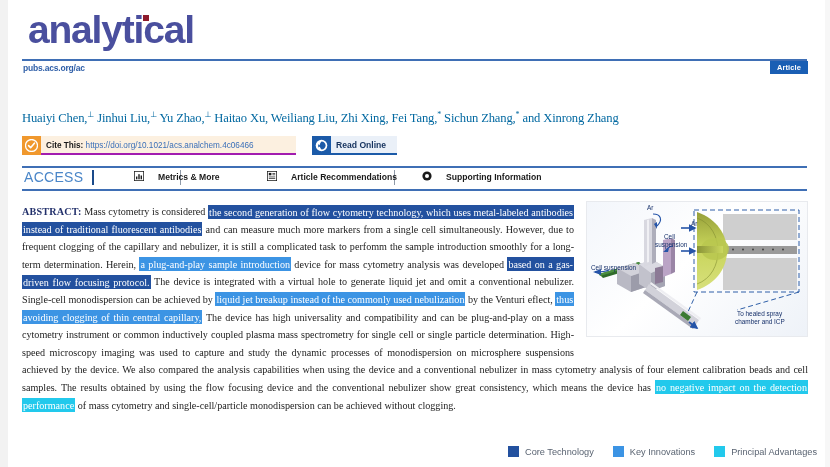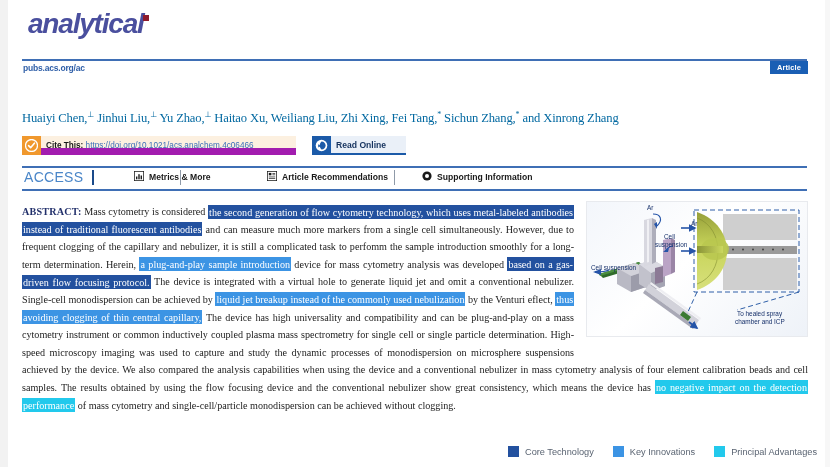--- a/index.html
+++ b/index.html
@@ -39,22 +39,21 @@
   .masthead {
     position: absolute;
     left: 28px; top: 6px;
     width: 200px; height: 46px;
   }
   .logo-word1 {
     position: absolute;
     left: 0; top: 2px;
     font-family: "Liberation Sans", sans-serif;
     font-weight: bold;
-    font-style: italic;
-    font-size: 28px;
+    font-size: 39px;
     letter-spacing: -1.2px;
     color: #4a4f9e;
   }
   .logo-dot {
     position: absolute;
     left: 115px; top: 9px;
     width: 6px; height: 6px;
     background: #8e1b2c;
   }
   .logo-word2 {
@@ -131,41 +130,41 @@
     width: 19px; height: 19px;
     background: #f0982d;
     display: flex; align-items: center; justify-content: center;
   }
   .cite-check svg { display:block; }
   .cite-box {
     position: absolute;
     left: 19px; top: 0;
     width: 255px; height: 19px;
     background: #fcf0e0;
-    border-bottom: 7px solid #a21caf;
+    border-bottom: 2px solid #a21caf;
     font-family: "Liberation Sans", sans-serif;
     font-size: 8.2px;
     line-height: 19px;
     padding-left: 5px;
     box-sizing: border-box;
     white-space: nowrap;
     color: #3a6fb8;
   }
   .cite-box b { color: #1a1a1a; }
   .read-icon {
     position: absolute;
     left: 290px; top: 0;
     width: 19px; height: 19px;
     background: #1b5aa8;
     display:flex; align-items:center; justify-content:center;
   }
   .read-box {
     position: absolute;
     left: 309px; top: 0;
-    width: 75px; height: 19px;
+    width: 66px; height: 19px;
     background: #eaf0f8;
     border-bottom: 2px solid #1b5aa8;
     font-family: "Liberation Sans", sans-serif;
     font-size: 8.6px;
     font-weight: bold;
     line-height: 19px;
     padding-left: 5px;
     box-sizing: border-box;
     color: #15325e;
     white-space: nowrap;
@@ -204,21 +203,21 @@
     background: #1a4a8a;
   }
   .access-item {
     position: absolute;
     top: 4px;
     font-family: "Liberation Sans", sans-serif;
     font-size: 8.6px;
     font-weight: bold;
     color: #1a1a1a;
     white-space: nowrap;
-    display: flex; align-items: center; gap: 5px;
+    display: flex; align-items: center; gap: 14px;
   }
   .access-sep {
     position: absolute;
     top: 3px;
     width: 1px; height: 15px;
     background: #8f9aa8;
   }
   .ico { display:inline-block; }
 
   

